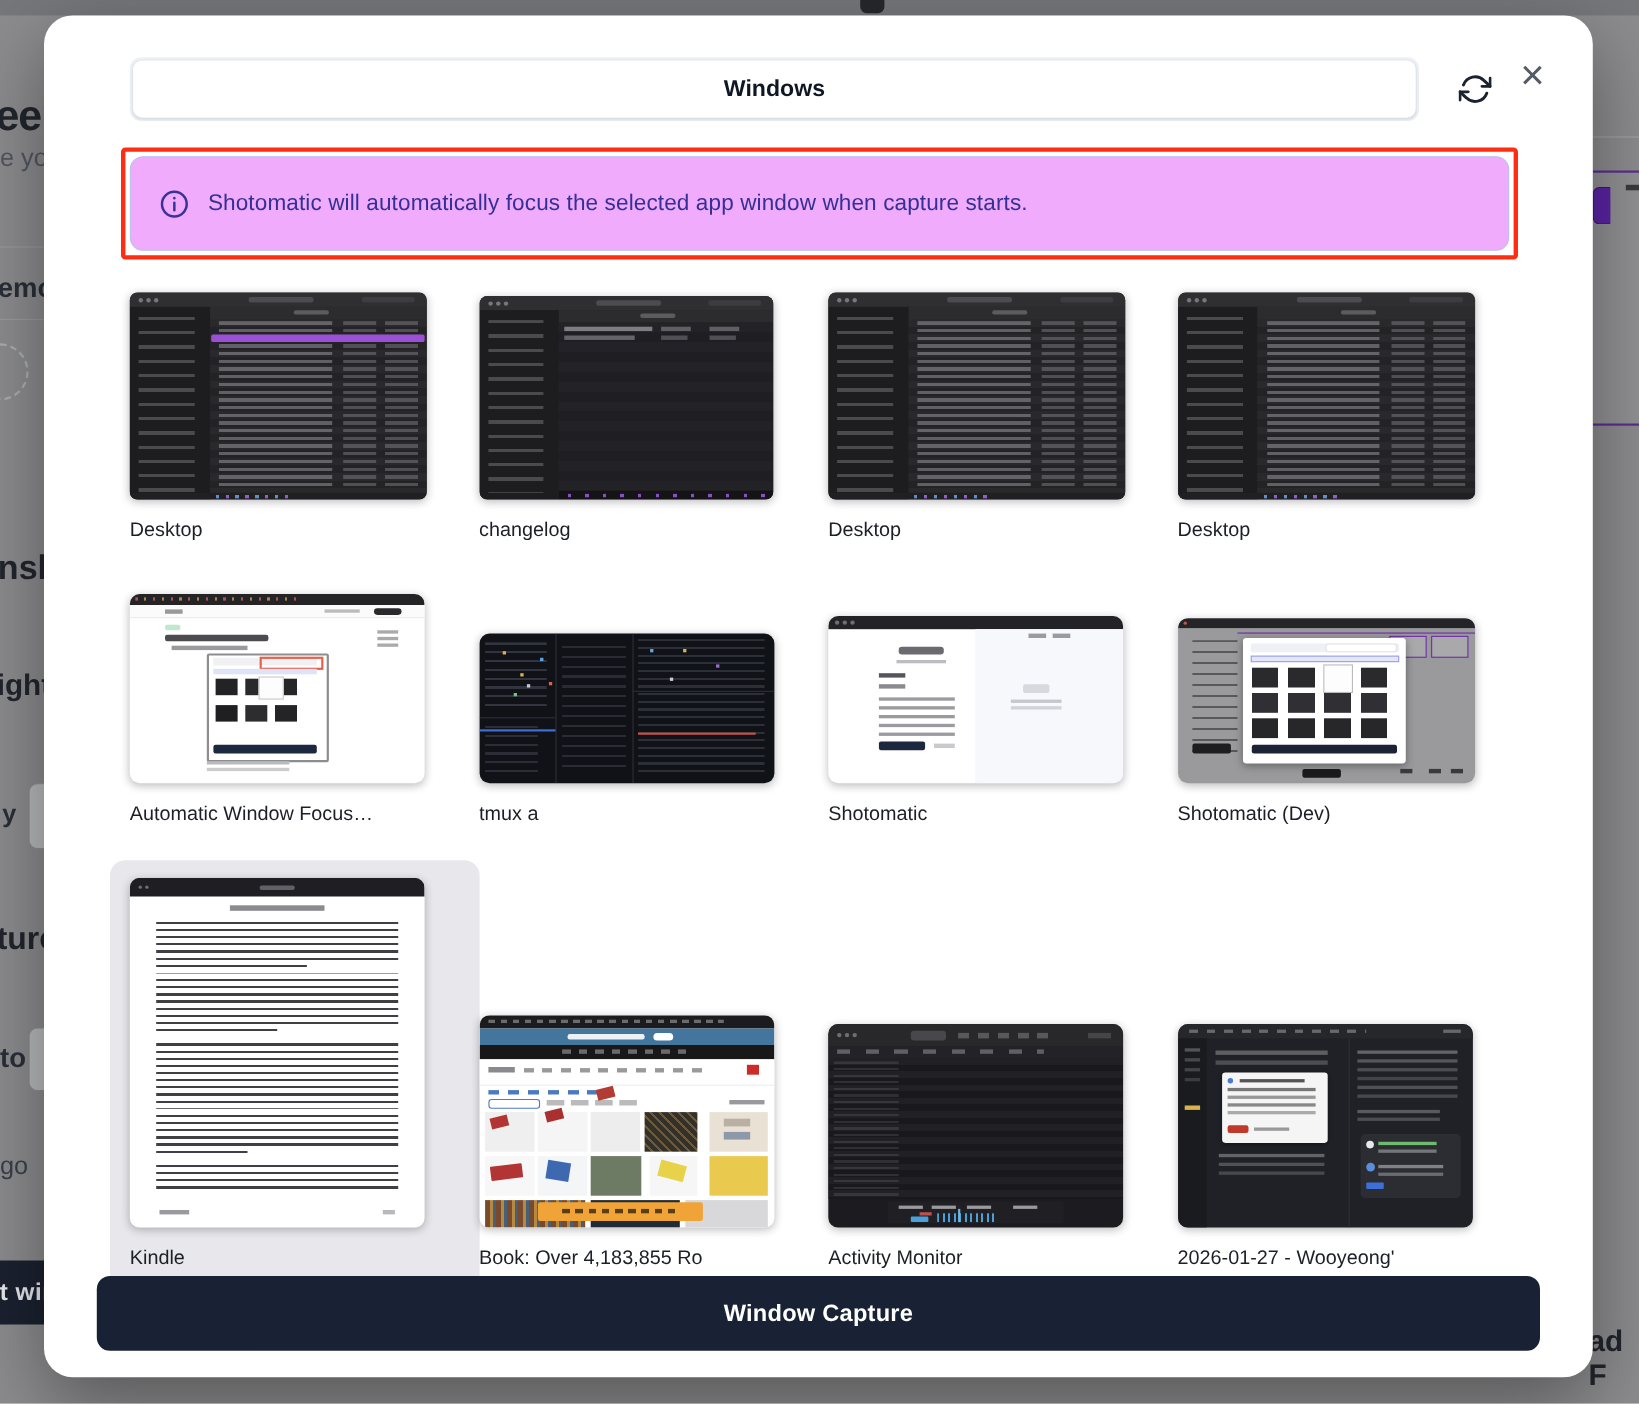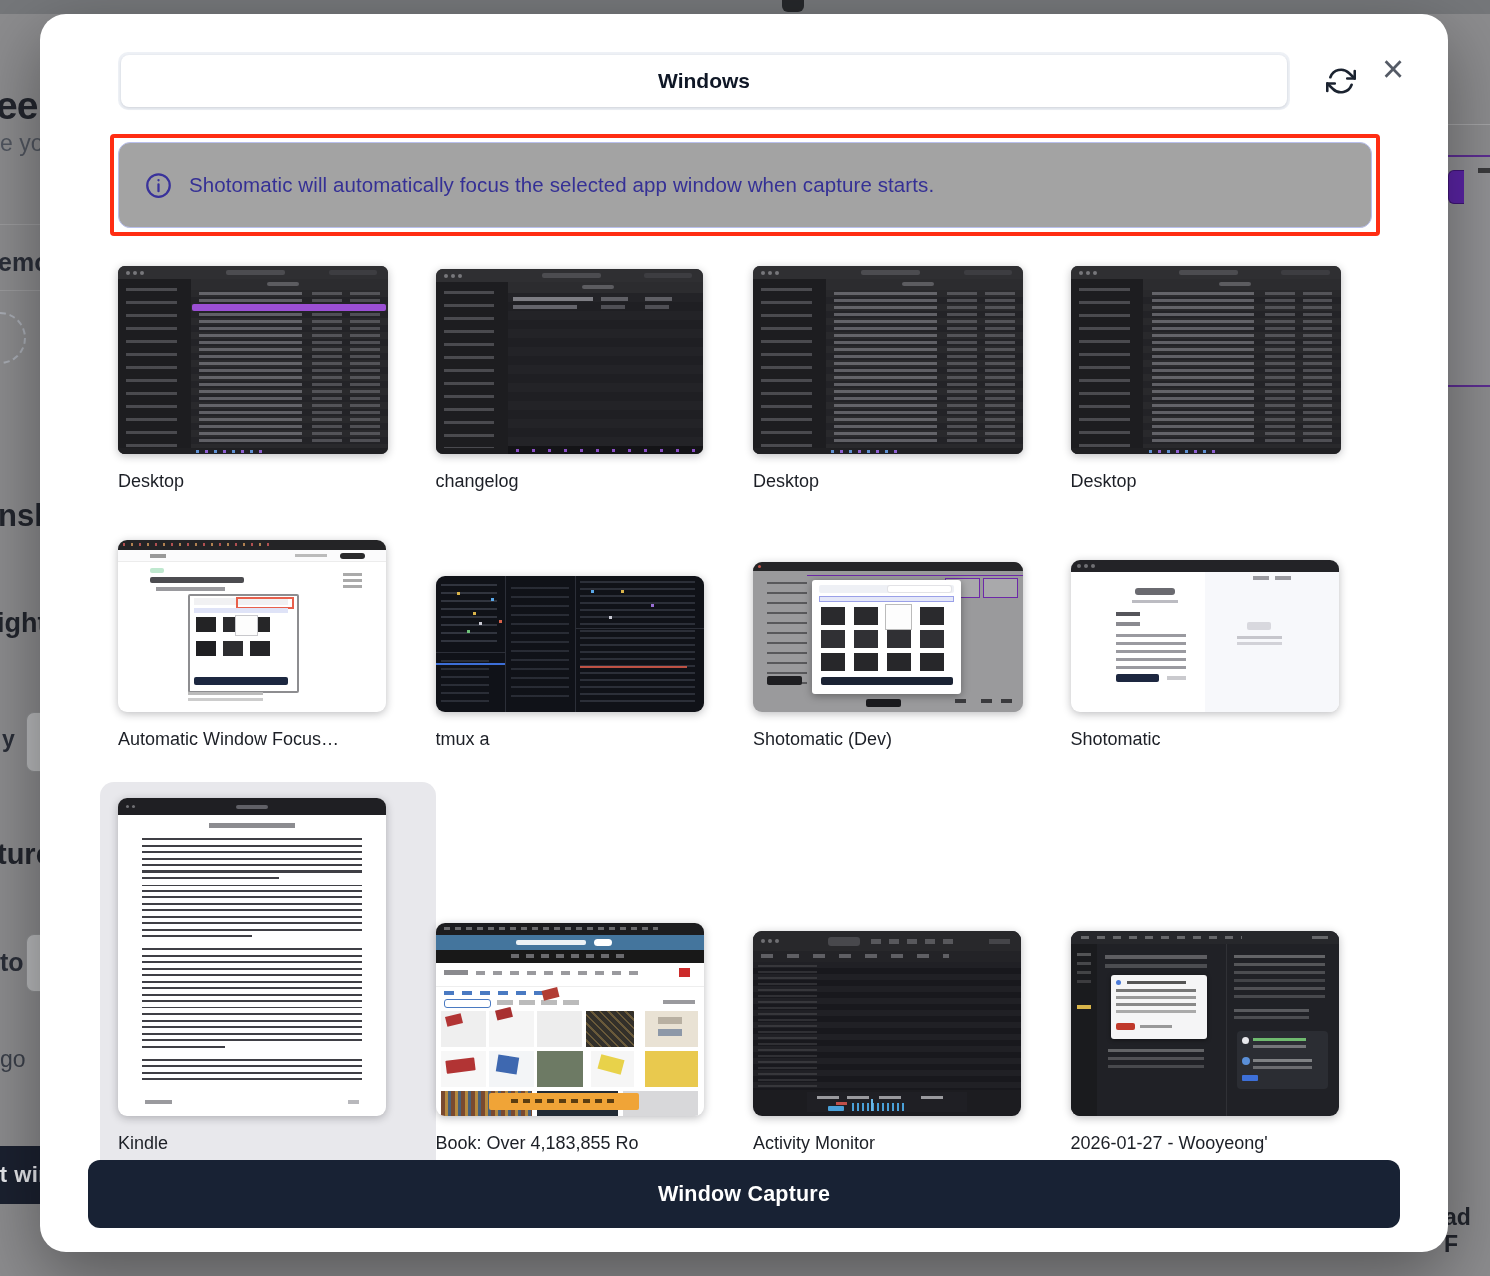--- a/index.html
+++ b/index.html
@@ -22,21 +22,21 @@
   .bd-ight{left:-3px;top:608px;font-size:27px;font-weight:800;color:#22252d}
   .bd-y{left:2px;top:726px;font-size:23px;font-weight:700;color:#2a2e38}
   .bd-input1{left:26px;top:712px;width:14px;height:58px;background:#b9babc;border:1px solid #8f9092;border-right:none;border-radius:8px 0 0 8px}
   .bd-ture{left:-3px;top:838px;font-size:29px;font-weight:800;color:#22252d}
   .bd-to{left:0;top:948px;font-size:25px;font-weight:700;color:#2a2e38}
   .bd-input2{left:26px;top:934px;width:14px;height:56px;background:#b9babc;border:1px solid #8f9092;border-right:none;border-radius:8px 0 0 8px}
   .bd-go{left:0;top:1046px;font-size:23px;color:#3a3f49}
   .bd-btn{left:0;top:1146px;width:52px;height:58px;background:#1b2130;color:#e8e9ee;
           font-size:22px;font-weight:700;display:flex;align-items:center;justify-content:center;
           border-radius:0 6px 6px 0;letter-spacing:.5px;white-space:nowrap;overflow:hidden}
-  .bd-adf{left:1444px;top:1204px;font-size:23px;font-weight:800;color:#22252d}
+  .bd-adf{left:1444px;top:1204px;font-size:27px;font-weight:800;color:#22252d}
   .bd-rdiv{left:1448px;top:124px;width:42px;height:1px;background:#a4a4a6}
   .bd-rpanel{left:1448px;top:155px;width:42px;height:228px;background:#919194;border-top:2px solid #5c2d91;border-bottom:2px solid #5c2d91}
   .bd-rblob{left:1448px;top:170px;width:15px;height:32px;background:#5b24a6;border:1px solid #3f1575;border-right:none;border-radius:6px 0 0 6px}
   .bd-rdash{left:1478px;top:168px;width:12px;height:5px;background:#3a3a3c}
 
   
   .modal{
     position:absolute;left:40px;top:14px;width:1408px;height:1238px;
     background:#ffffff;border-radius:26px;box-shadow:0 24px 70px rgba(0,0,0,.38);
     overflow:hidden;
@@ -46,21 +46,21 @@
   .tab{flex:1;display:flex;align-items:center;justify-content:center;
        font-size:21px;font-weight:700;color:#0f1726;border-radius:8px;margin:3px;cursor:pointer}
   .tab.active{background:#ffffff;box-shadow:0 1px 3px rgba(16,24,40,.14)}
   .refresh-btn{margin-left:36px;margin-top:12px;width:34px;height:34px;border:none;background:none;
        display:flex;align-items:center;justify-content:center;cursor:pointer;padding:0}
   .close-btn{margin-left:26px;margin-top:-2px;font-size:38px;font-weight:300;color:#555b66;
        background:none;border:none;cursor:pointer;line-height:1;padding:0}
 
   .annotation{position:absolute;left:70px;top:120px;width:1270px;height:102px;
        border:4px solid #ff2d12;border-radius:4px;box-sizing:border-box;padding:4px}
-  .banner{width:100%;height:100%;box-sizing:border-box;background:#a3a3a3;
+  .banner{width:100%;height:100%;box-sizing:border-box;background:#f0abfc;
        border:1px solid #b9c0ee;border-radius:12px;display:flex;align-items:center;
        padding:0 26px;gap:17px}
   .banner-text{font-size:20.5px;font-weight:500;color:#353095;letter-spacing:.1px}
 
   
   .grid{position:absolute;left:78px;top:252px;width:1252px;
         display:grid;grid-template-columns:repeat(4,1fr);column-gap:18px;row-gap:48px;
         align-items:end}
   .cell{display:flex;flex-direction:column;align-items:flex-start;justify-content:flex-end;
         gap:17px;position:relative;cursor:pointer}
@@ -253,20 +253,38 @@
           <div style="position:absolute;left:28%;top:8%;width:22%;height:84%;background:repeating-linear-gradient(to bottom,rgba(180,190,215,.15) 0 2px,transparent 2px 9px)"></div>
           <div style="position:absolute;left:54%;top:4%;width:43%;height:90%;background:repeating-linear-gradient(to bottom,rgba(180,190,215,.17) 0 2px,transparent 2px 7px)"></div>
           <div style="position:absolute;left:8%;top:12%;width:3px;height:3px;background:#d9b34a;box-shadow:16px 20px #d9b34a,34px 6px #5aa7e8,10px 38px #6fc47a,42px 28px #d9624a,22px 30px #c9c9d4"></div>
           <div style="position:absolute;left:58%;top:10%;width:3px;height:3px;background:#5aa7e8;box-shadow:30px 0 #d9b34a,60px 14px #9a6fd4,18px 26px #c9c9d4"></div>
           <div style="position:absolute;left:0;top:64%;width:26%;height:2px;background:#3d6fd8"></div>
           <div style="position:absolute;left:54%;top:66%;width:40%;height:2px;background:rgba(217,90,74,.85)"></div>
         </div>
         <div class="win-label">tmux a</div>
       </div>
       <div class="cell">
+        <div class="thumb t-applight">
+          <div style="position:absolute;left:0;top:0;right:0;height:12px;background:#232327"></div>
+          <div style="position:absolute;left:6px;top:4px;width:4px;height:4px;border-radius:50%;background:#6f6f73;box-shadow:7px 0 #6f6f73,14px 0 #6f6f73"></div>
+          <div style="position:absolute;left:50%;top:12px;bottom:0;width:1px;background:#ececf0"></div>
+          <div style="position:absolute;left:50%;top:12px;right:0;bottom:0;background:#f7f8fb"></div>
+          <div style="position:absolute;left:68%;top:16px;width:6%;height:4px;background:#9a9aa0;box-shadow:22px 0 #9a9aa0"></div>
+          <div style="position:absolute;left:24%;top:28px;width:15%;height:7px;background:#6a6a70;border-radius:3px"></div>
+          <div style="position:absolute;left:23%;top:40px;width:17%;height:3px;background:#bcbcc2"></div>
+          <div style="position:absolute;left:17%;top:52px;width:9%;height:4px;background:#55555b;box-shadow:0 10px #8a8a90"></div>
+          <div style="position:absolute;left:17%;top:74px;width:26%;height:3px;background:#9a9aa0;box-shadow:0 8px #9a9aa0,0 16px #9a9aa0,0 24px #9a9aa0,0 32px #9a9aa0"></div>
+          <div style="position:absolute;left:17%;top:114px;width:16%;height:8px;background:#1d2740;border-radius:2px"></div>
+          <div style="position:absolute;left:36%;top:116px;width:7%;height:4px;background:#cacace"></div>
+          <div style="position:absolute;left:66%;top:62px;width:9%;height:8px;background:#d8d8de;border-radius:2px"></div>
+          <div style="position:absolute;left:62%;top:76px;width:17%;height:3px;background:#c6c6cc;box-shadow:0 6px #d2d2d8"></div>
+        </div>
+        <div class="win-label">Shotomatic</div>
+      </div>
+      <div class="cell">
         <div class="thumb t-appdev">
           <div style="position:absolute;left:0;top:0;right:0;height:9px;background:#252527"></div>
           <div style="position:absolute;left:2%;top:3px;width:3px;height:3px;border-radius:50%;background:#c5554a"></div>
           <div style="position:absolute;left:20%;top:13px;right:0;height:1px;background:#6d28a8"></div>
           <div style="position:absolute;right:2%;top:16px;width:12%;height:18px;border:1px solid #6d28a8;background:#a9a9ab"></div>
           <div style="position:absolute;right:16%;top:16px;width:12%;height:18px;border:1px solid #6d28a8;background:#a9a9ab"></div>
           <div style="position:absolute;left:5%;top:20px;width:15%;height:70%;background:repeating-linear-gradient(to bottom,rgba(35,35,38,.55) 0 2px,transparent 2px 10px)"></div>
           <div style="position:absolute;left:22%;top:18px;width:55%;height:114px;background:#fff;border-radius:3px;box-shadow:0 2px 8px rgba(0,0,0,.35)"></div>
           <div style="position:absolute;left:24.5%;top:23px;width:50%;height:8px;background:#eef0f5;border-radius:2px"></div>
           <div style="position:absolute;left:50%;top:24px;width:23.5%;height:6px;background:#fff;border-radius:2px;box-shadow:0 0 0 1px #e2e2e6"></div>
@@ -274,38 +292,20 @@
           <div style="position:absolute;left:25%;top:45px;width:49%;height:18px;background:repeating-linear-gradient(to right,#2a2a2d 0 24px,transparent 24px 33px)"></div>
           <div style="position:absolute;left:25%;top:68px;width:49%;height:18px;background:repeating-linear-gradient(to right,#303034 0 24px,transparent 24px 33px)"></div>
           <div style="position:absolute;left:25%;top:91px;width:49%;height:18px;background:repeating-linear-gradient(to right,#27272a 0 24px,transparent 24px 33px)"></div>
           <div style="position:absolute;left:49%;top:42px;width:10%;height:26px;background:#fdfdfd;border:1px solid #bbb;box-sizing:border-box"></div>
           <div style="position:absolute;left:25%;top:115px;width:49%;height:8px;background:#1b2334;border-radius:2px"></div>
           <div style="position:absolute;left:5%;top:114px;width:13%;height:9px;background:#1e1e21;border-radius:2px"></div>
           <div style="position:absolute;left:42%;top:137px;width:13%;height:8px;background:#1a1a1d;border-radius:2px"></div>
           <div style="position:absolute;right:4%;top:137px;width:4%;height:4px;background:#3a3a3d;box-shadow:-20px 0 #3a3a3d,-46px 0 #3a3a3d"></div>
         </div>
         <div class="win-label">Shotomatic (Dev)</div>
-      </div>
-      <div class="cell">
-        <div class="thumb t-applight">
-          <div style="position:absolute;left:0;top:0;right:0;height:12px;background:#232327"></div>
-          <div style="position:absolute;left:6px;top:4px;width:4px;height:4px;border-radius:50%;background:#6f6f73;box-shadow:7px 0 #6f6f73,14px 0 #6f6f73"></div>
-          <div style="position:absolute;left:50%;top:12px;bottom:0;width:1px;background:#ececf0"></div>
-          <div style="position:absolute;left:50%;top:12px;right:0;bottom:0;background:#f7f8fb"></div>
-          <div style="position:absolute;left:68%;top:16px;width:6%;height:4px;background:#9a9aa0;box-shadow:22px 0 #9a9aa0"></div>
-          <div style="position:absolute;left:24%;top:28px;width:15%;height:7px;background:#6a6a70;border-radius:3px"></div>
-          <div style="position:absolute;left:23%;top:40px;width:17%;height:3px;background:#bcbcc2"></div>
-          <div style="position:absolute;left:17%;top:52px;width:9%;height:4px;background:#55555b;box-shadow:0 10px #8a8a90"></div>
-          <div style="position:absolute;left:17%;top:74px;width:26%;height:3px;background:#9a9aa0;box-shadow:0 8px #9a9aa0,0 16px #9a9aa0,0 24px #9a9aa0,0 32px #9a9aa0"></div>
-          <div style="position:absolute;left:17%;top:114px;width:16%;height:8px;background:#1d2740;border-radius:2px"></div>
-          <div style="position:absolute;left:36%;top:116px;width:7%;height:4px;background:#cacace"></div>
-          <div style="position:absolute;left:66%;top:62px;width:9%;height:8px;background:#d8d8de;border-radius:2px"></div>
-          <div style="position:absolute;left:62%;top:76px;width:17%;height:3px;background:#c6c6cc;box-shadow:0 6px #d2d2d8"></div>
-        </div>
-        <div class="win-label">Shotomatic</div>
       </div>
       <div class="cell selected">
         <div class="thumb t-kindle">
           <div style="position:absolute;left:0;top:0;right:0;height:17px;background:#1f1f23"></div>
           <div style="position:absolute;left:8px;top:7px;width:3px;height:3px;border-radius:50%;background:#6f6f73;box-shadow:6px 0 #6f6f73"></div>
           <div style="position:absolute;left:44%;top:7px;width:12%;height:4px;background:#606066;border-radius:2px"></div>
           <div style="position:absolute;left:34%;top:25px;width:32%;height:5px;background:#8c8c90"></div>
           <div style="position:absolute;left:9%;top:40px;right:9%;bottom:32px;background:repeating-linear-gradient(to bottom,#3f3f45 0 2px,transparent 2px 6.5px)"></div>
           <div style="position:absolute;left:8%;top:82px;right:8%;height:5px;background:#fff"></div>
           <div style="position:absolute;left:8%;top:143px;right:8%;height:5px;background:#fff"></div>

